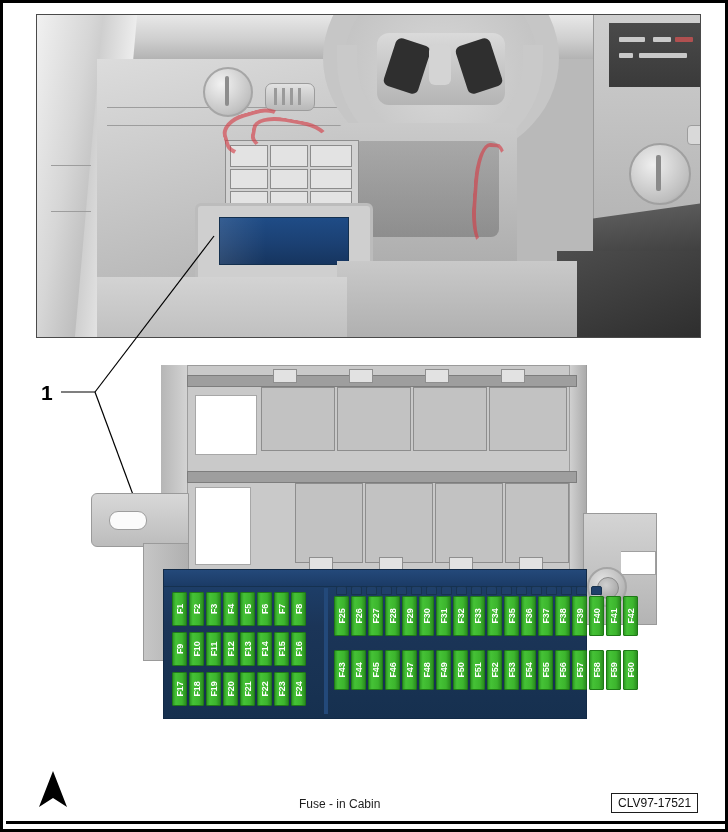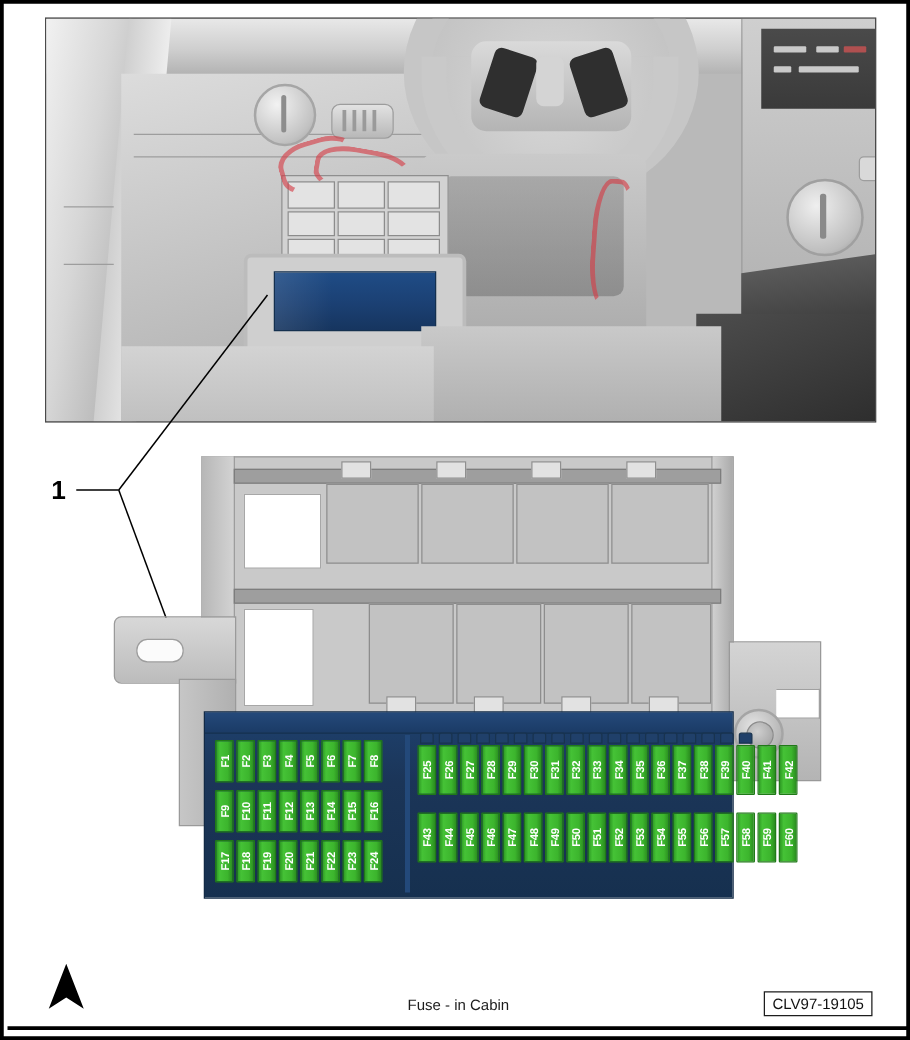--- a/index.html
+++ b/index.html
@@ -136,21 +136,21 @@
       font-size:9px;font-weight:bold;color:#ffffff;white-space:nowrap;
       font-family:"Liberation Sans",sans-serif;letter-spacing:-.2px;}
   .fuse.tall{height:38px;}
   .fb-clip{position:absolute;width:9px;height:7px;background:#20406a;
       border:1px solid #18334f;border-radius:2px 2px 0 0;}
   .fb-divider{position:absolute;background:#23497a;}
 
   
   .arrow-mark{position:absolute;left:33px;top:766px;width:34px;height:40px;}
   .caption{position:absolute;left:296px;top:794px;font-size:12px;color:#1d1d1d;
-      font-family:"Liberation Sans",sans-serif;margin-left:27px;}
+      font-family:"Liberation Sans",sans-serif;}
   .refcode{position:absolute;left:608px;top:790px;padding:2px 6px;border:1px solid #1d1d1d;
       font-size:12px;color:#111;background:#fff;font-family:"Liberation Sans",sans-serif;}
   .footer-rule{position:absolute;left:3px;top:818px;width:722px;height:3px;background:#000;}
 </style>
 </head>
 <body>
 
 <div class="page">
 
   <div class="photo">
@@ -485,16 +485,16 @@
           <div class="fb-clip" style="left: 257px; top: 2px;"></div>
         </div>
     </div>
   </div>
 
   <svg class="arrow-mark" viewBox="0 0 34 40">
     <path d="M17 2 L31 38 L17 29 L3 38 Z" fill="#000"></path>
   </svg>
 
   <div class="caption">Fuse - in Cabin</div>
-  <div class="refcode">CLV97-19105</div>
+  <div class="refcode">CLV97-17521</div>
   <div class="footer-rule"></div>
 
 </div>
 
 </body></html>

